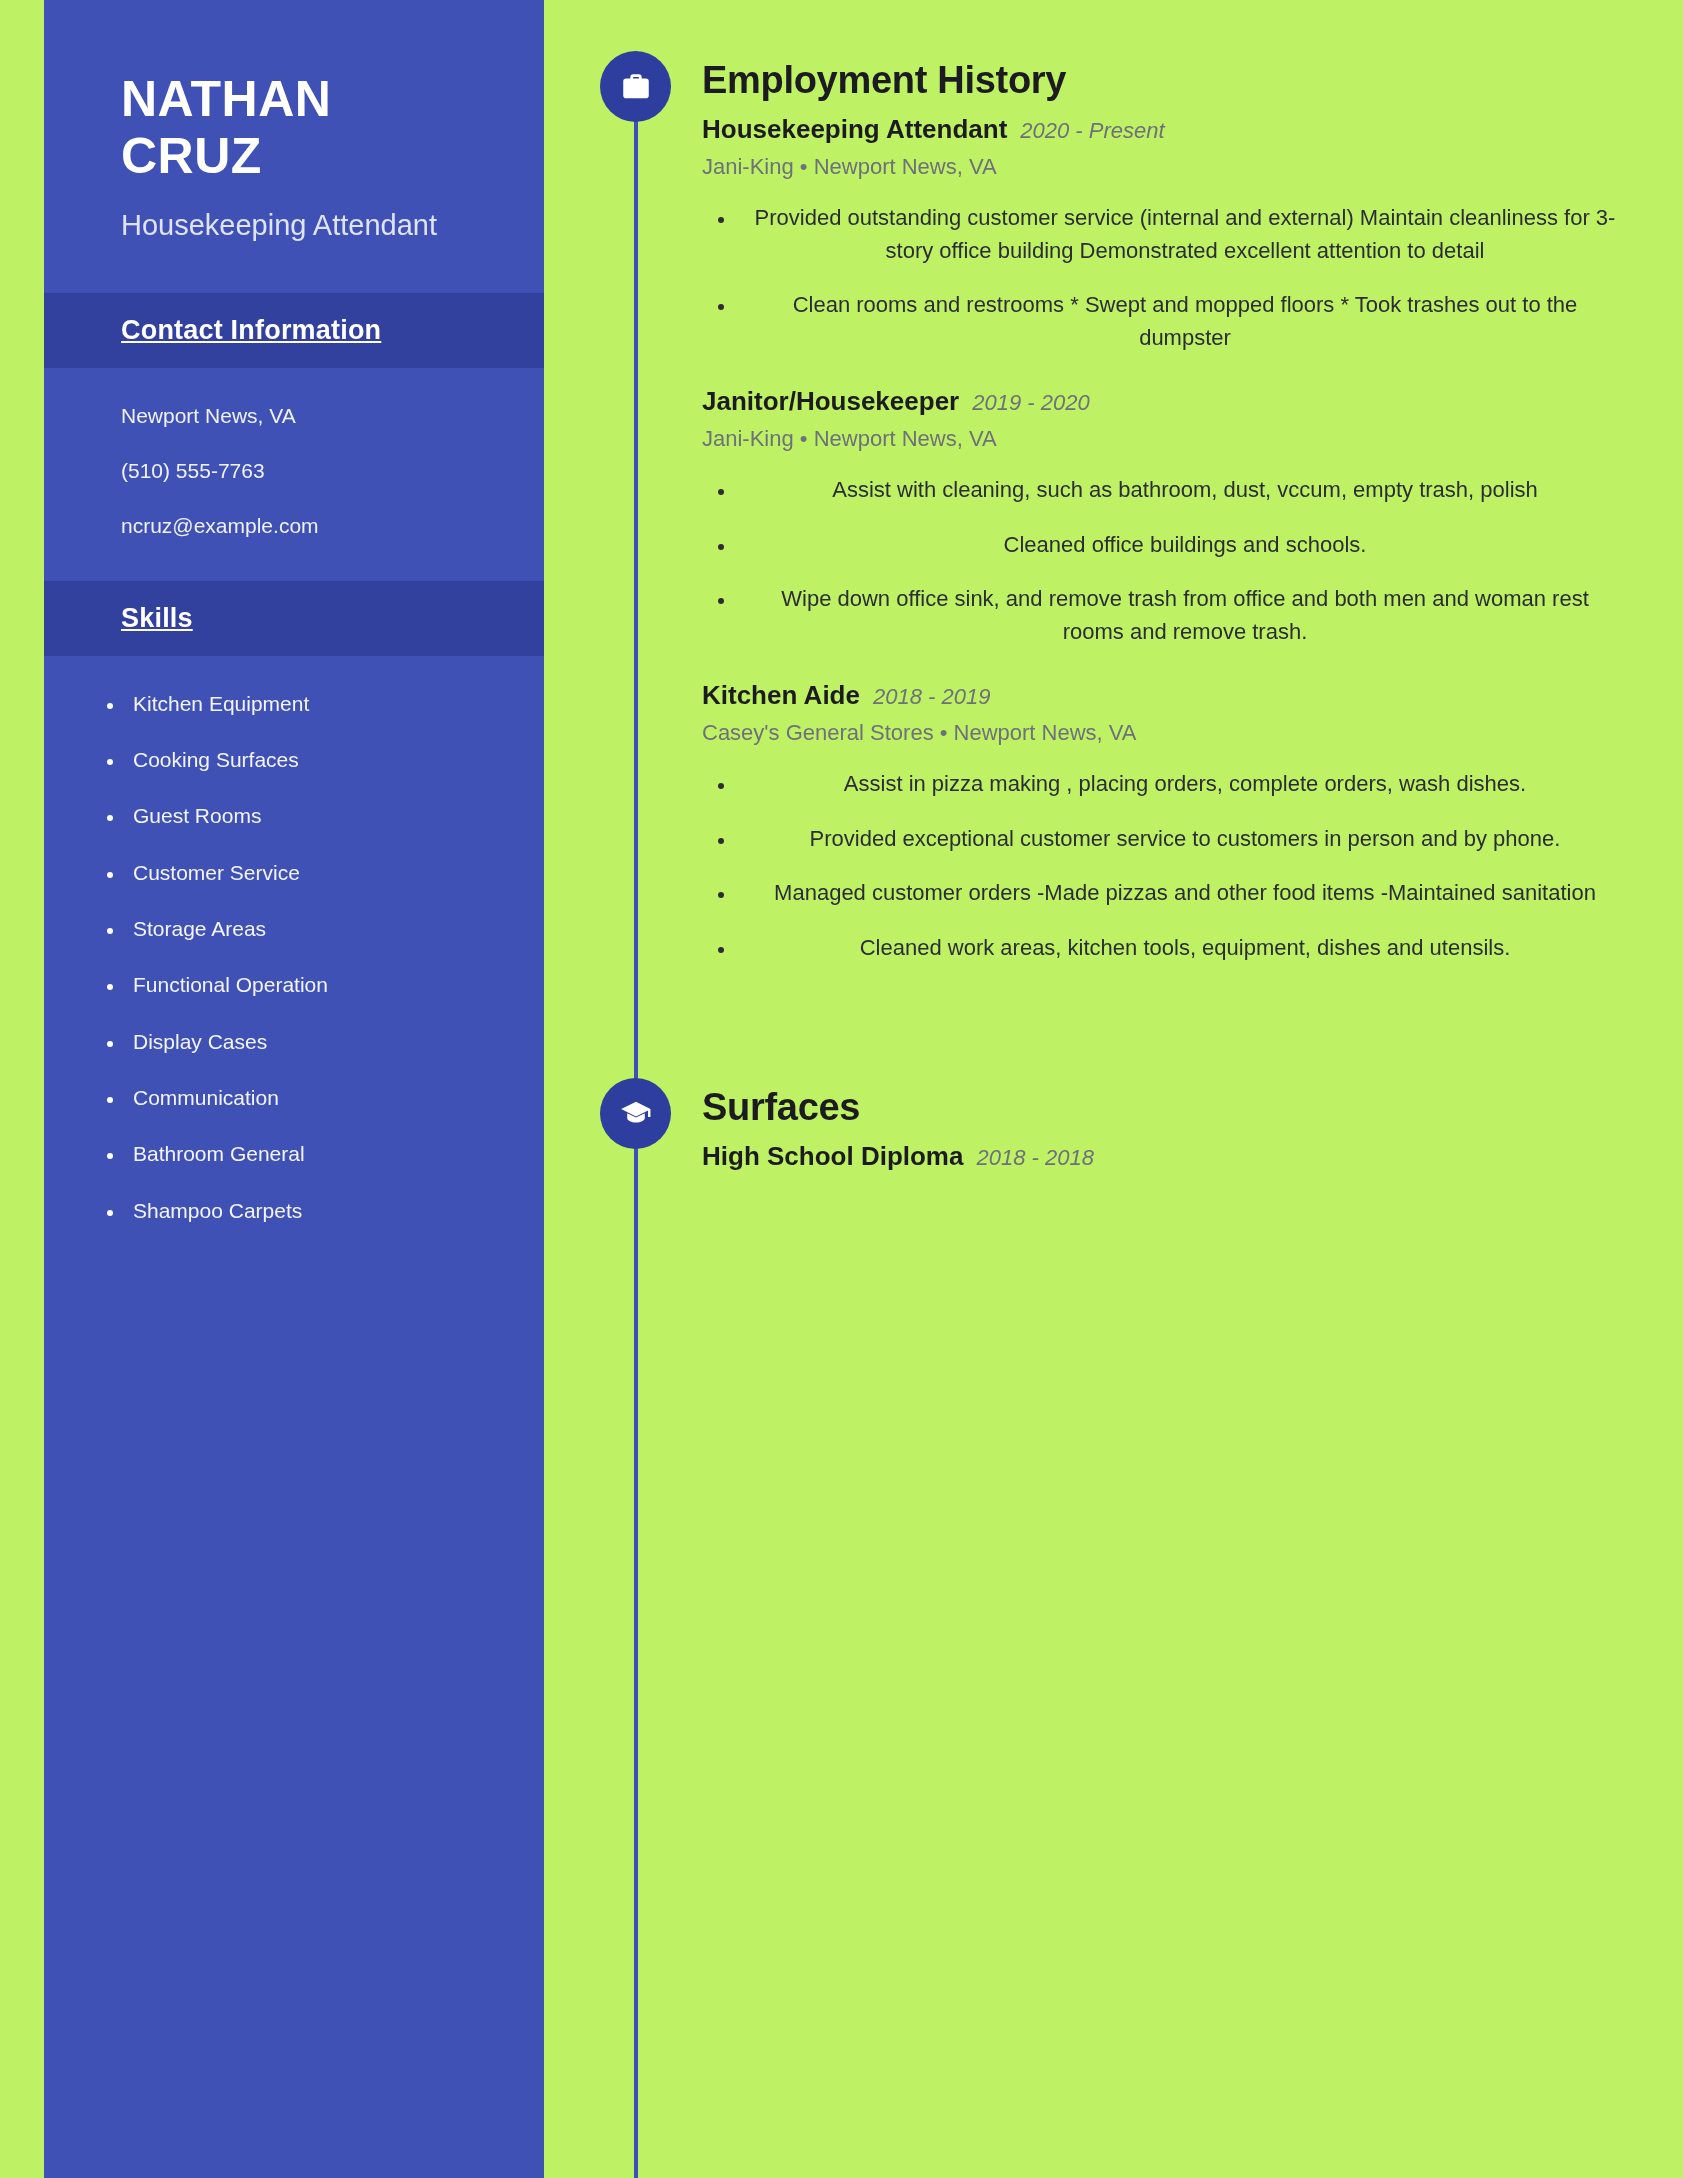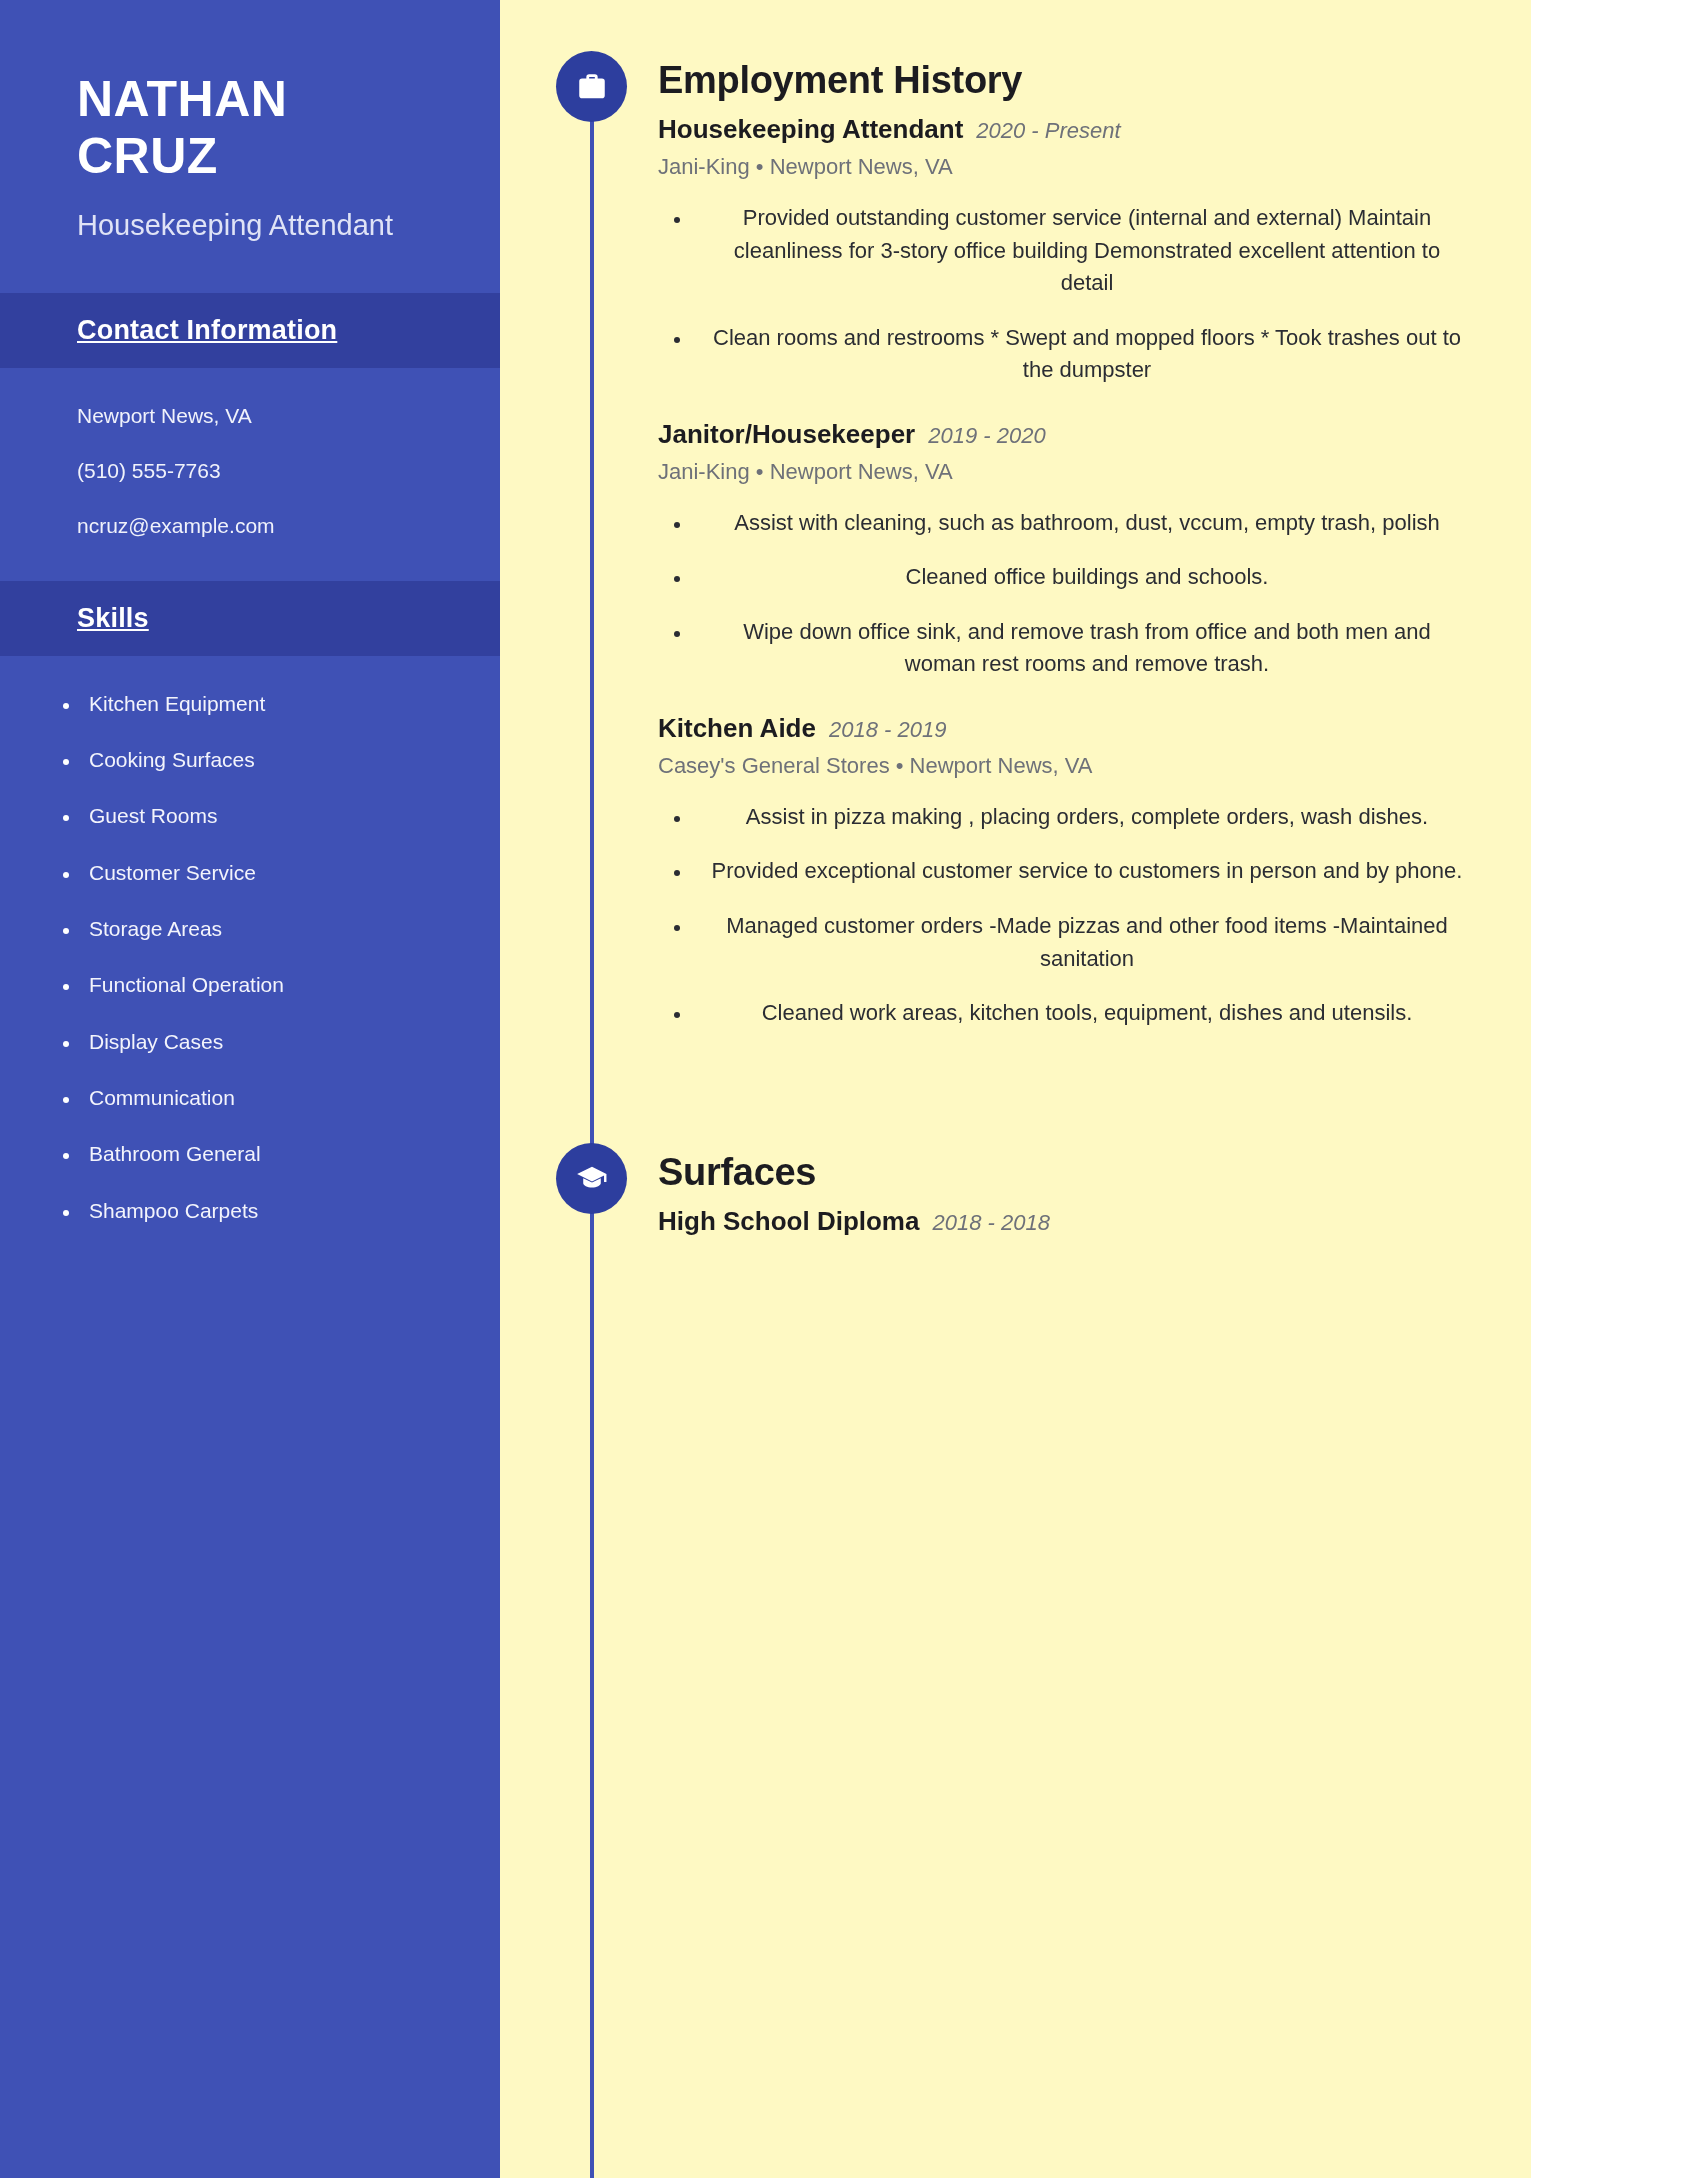--- a/index.html
+++ b/index.html
@@ -4,25 +4,26 @@
 <style>
   * { box-sizing: border-box; margin: 0; padding: 0; }
   html, body {
     width: 1683px;
     height: 2178px;
     background: #ffffff;
     font-family: "Liberation Sans", sans-serif;
   }
   .page {
     position: relative;
-    width: 1531px;
+    width: 1683px;
     height: 2178px;
-    background: #fef9c3;
+    background: #bef264;
     display: flex;
     overflow: hidden;
+    padding-left: 44px;
   }
 
   
   .sidebar {
     width: 500px;
     min-width: 500px;
     background: #3f51b5;
     color: #ffffff;
     position: relative;
     padding-bottom: 40px;

